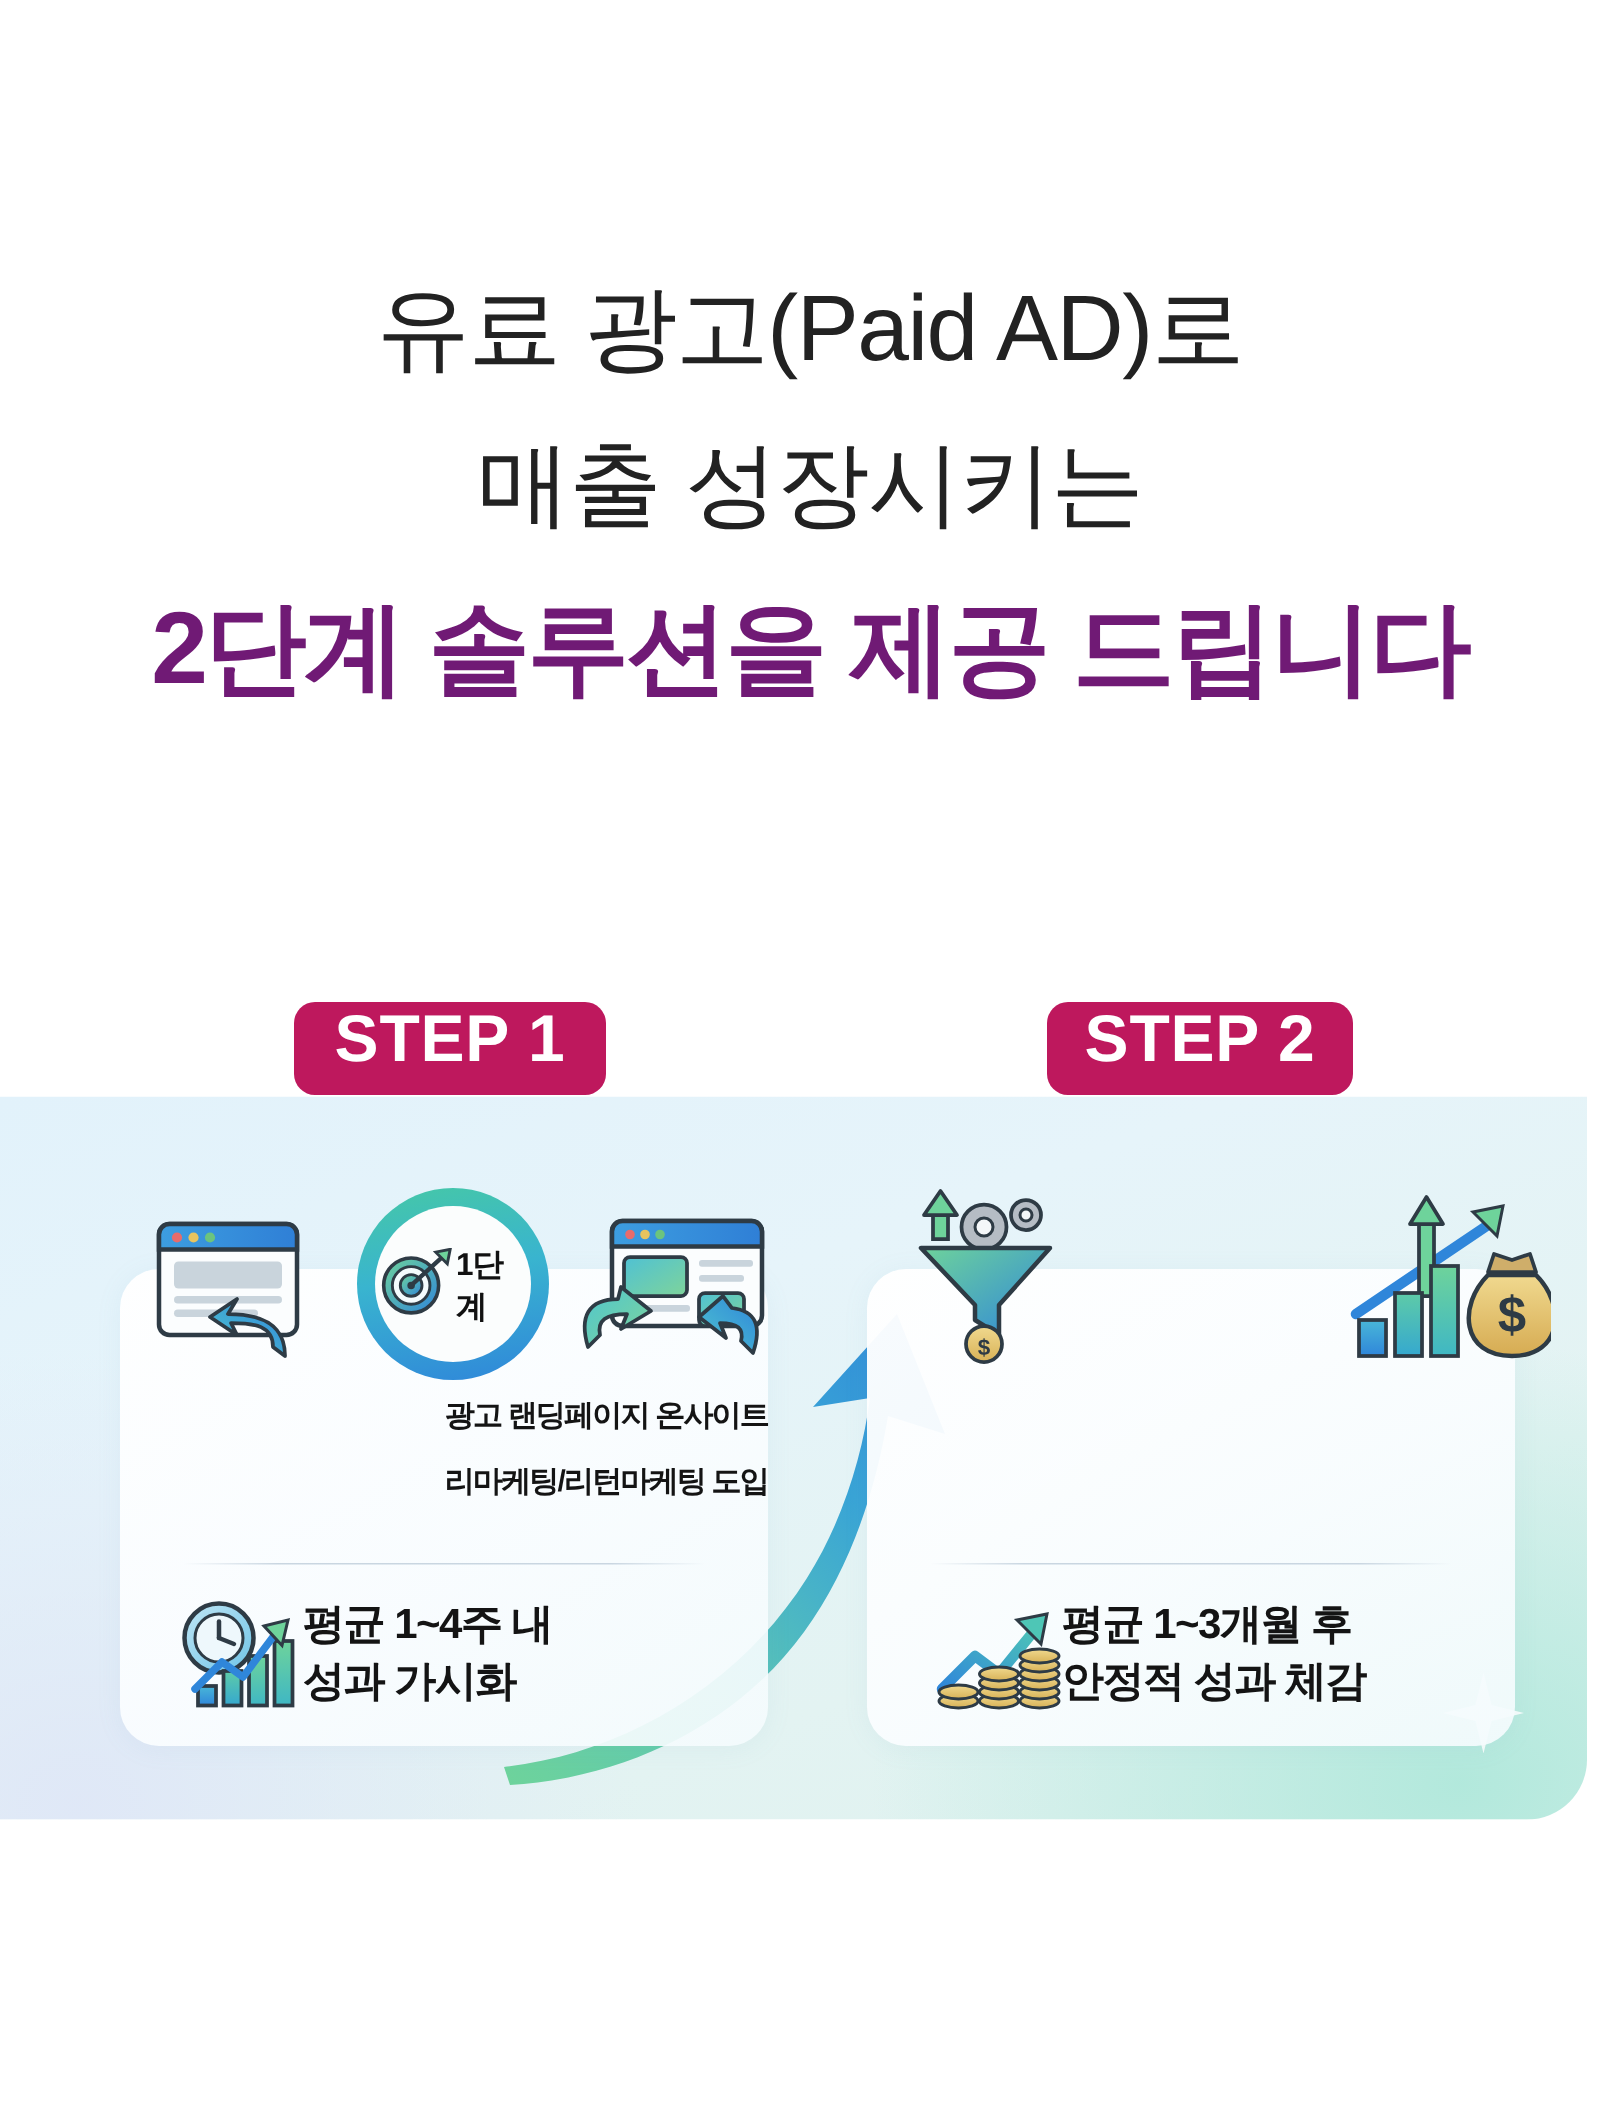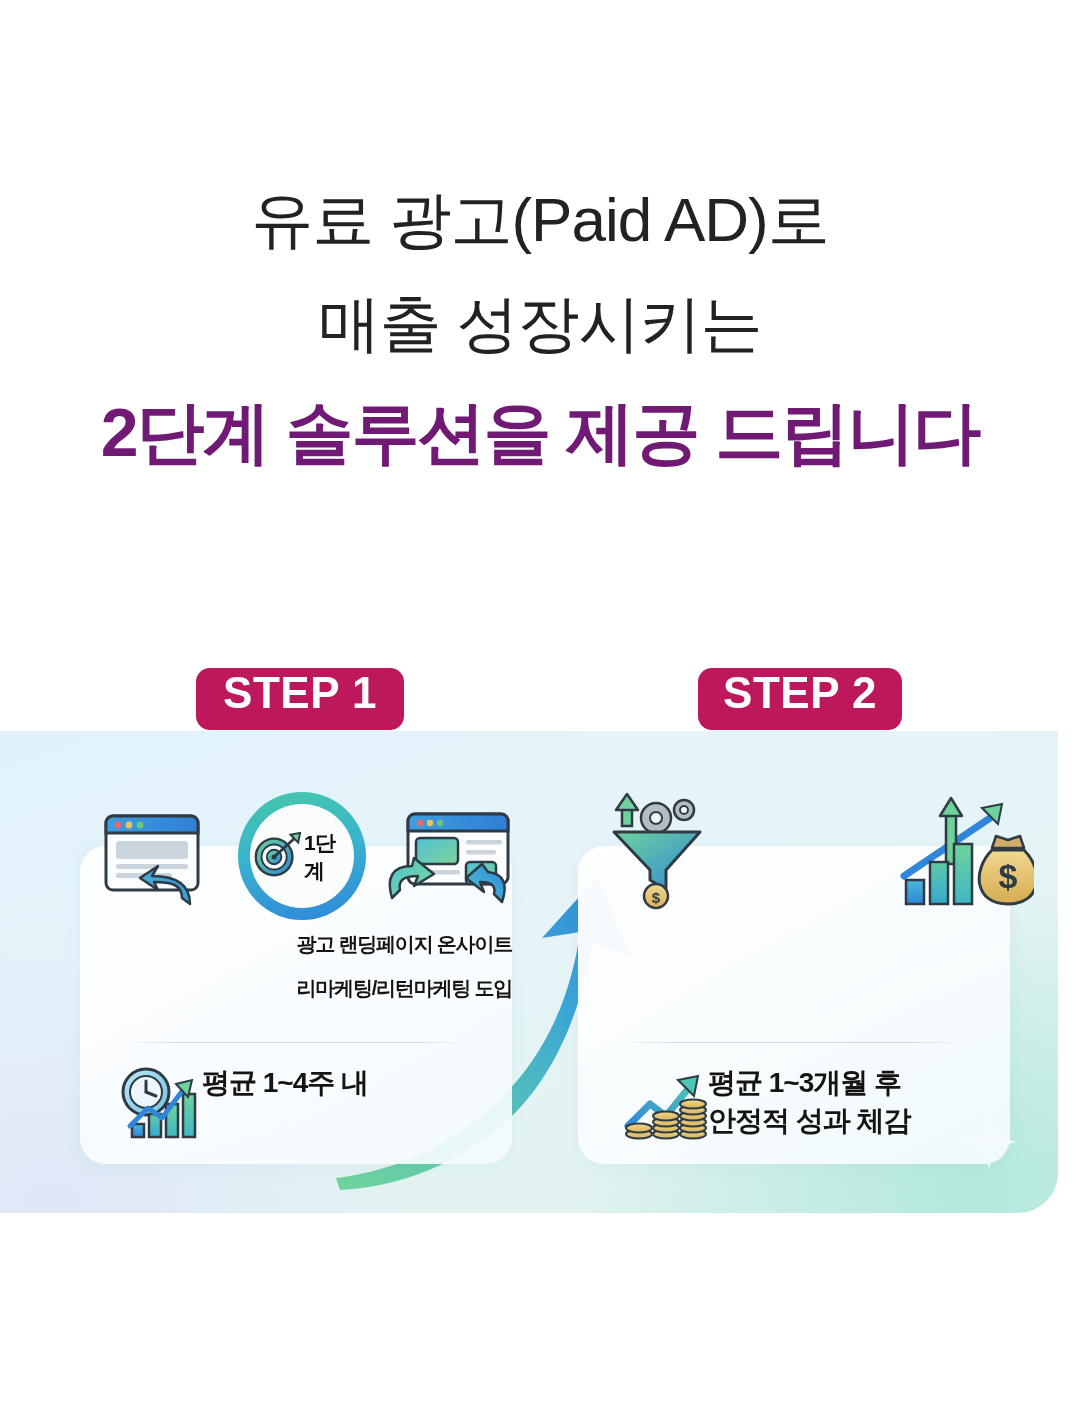--- a/index.html
+++ b/index.html
@@ -146,20 +146,21 @@
         <line x1="30" y1="28" x2="40" y2="32" stroke="#2e3b45" stroke-width="3" stroke-linecap="round"></line>
         <rect x="16" y="60" width="12" height="13" fill="url(#gBarA)" stroke="#2e3b45" stroke-width="2.5"></rect>
         <rect x="33" y="50" width="12" height="23" fill="url(#gBarB)" stroke="#2e3b45" stroke-width="2.5"></rect>
         <rect x="50" y="40" width="12" height="33" fill="url(#gBarC)" stroke="#2e3b45" stroke-width="2.5"></rect>
         <rect x="67" y="30" width="12" height="43" fill="url(#gBarC)" stroke="#2e3b45" stroke-width="2.5"></rect>
         <path d="M14 62 L32 44 L46 54 L70 22" fill="none" stroke="#2f86da" stroke-width="5" stroke-linecap="round" stroke-linejoin="round"></path>
         <path d="M60 20 L76 16 L72 33 Z" fill="#6ed39b" stroke="#2e3b45" stroke-width="2"></path>
       </svg>
       <div class="foot-text">
         <div>평균 1~4주 내</div>
+        <div>성과 가시화</div>
       </div>
     </div>
   </div>
 
   <div class="icon-row" style="left:0;top:0;width:1080px;height:1412px;pointer-events:none;">
     <svg class="side-icon" style="left:98px;top:806px;" width="120" height="104" viewBox="0 0 120 104">
       <defs>
         <linearGradient id="gBar1" x1="0" y1="0" x2="1" y2="0">
           <stop offset="0%" stop-color="#3d9ee0"></stop>
             <stop offset="100%" stop-color="#2f7fd6"></stop>

